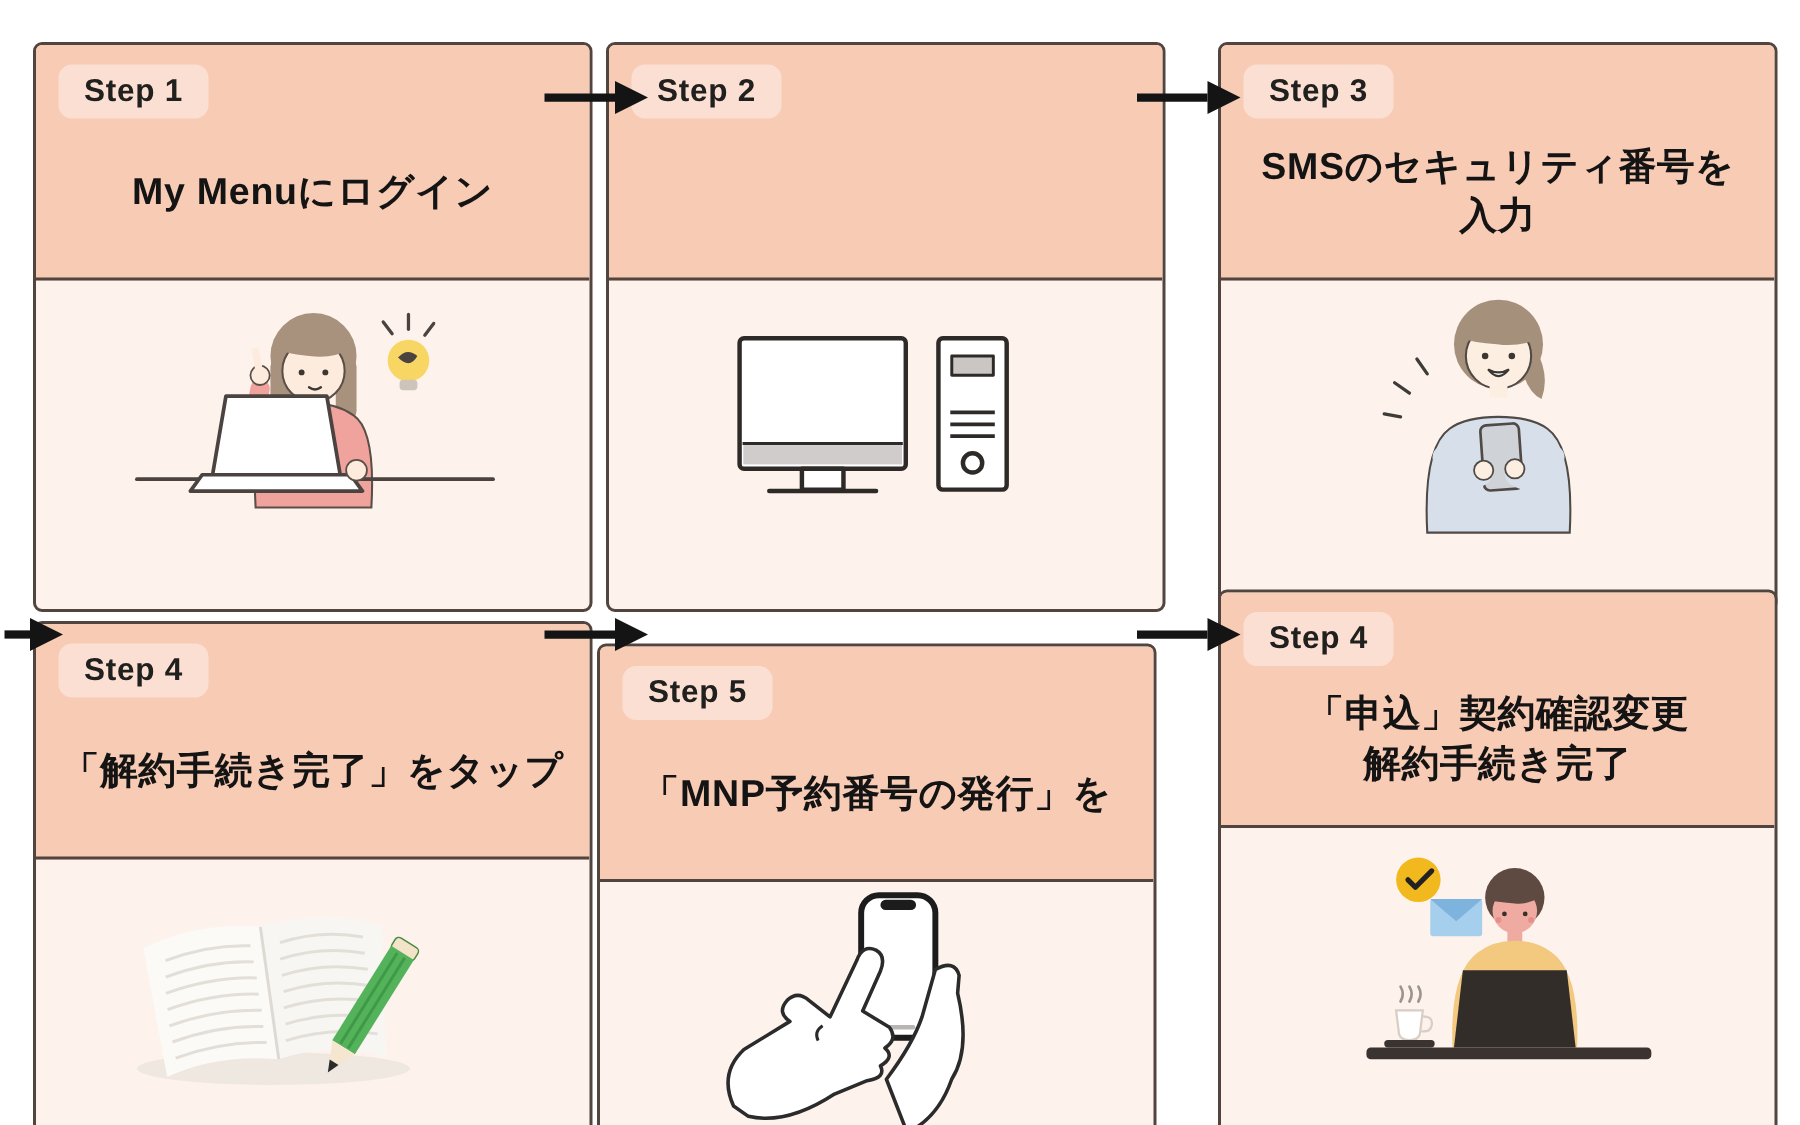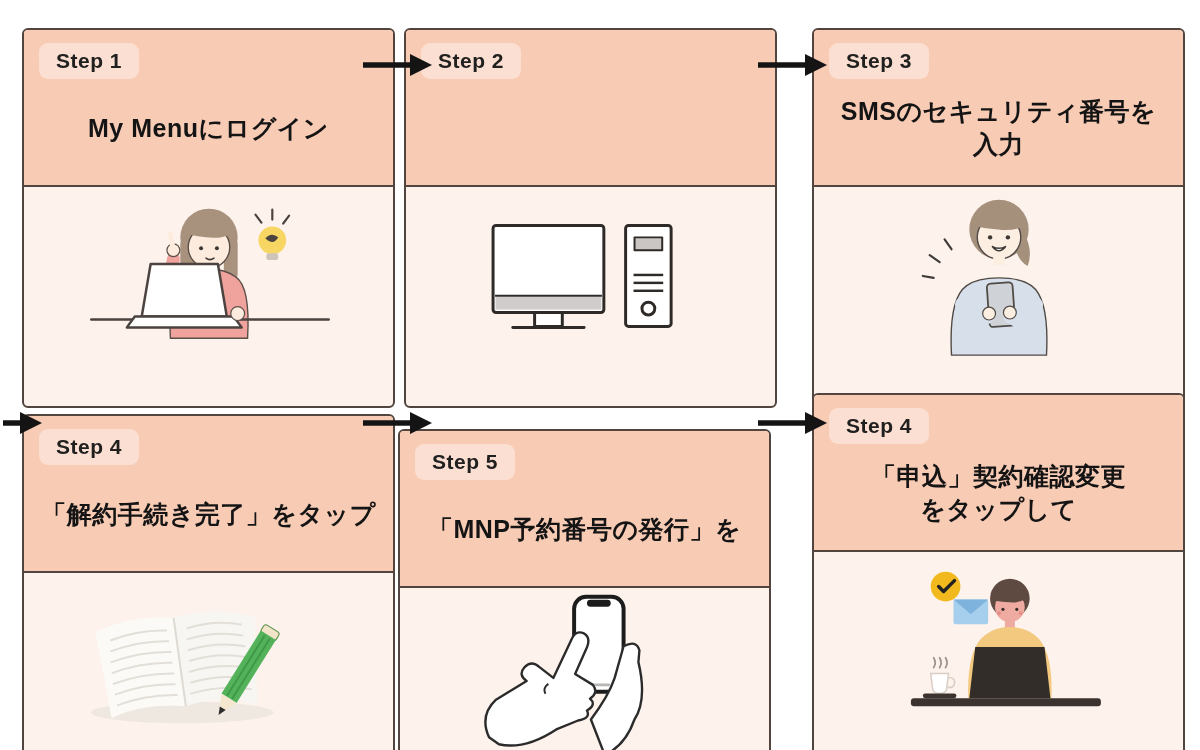--- a/index.html
+++ b/index.html
@@ -233,21 +233,21 @@
         <path d="M150 96 q-6 4 -3 10" fill="none" stroke="#2b2b2b" stroke-width="2"></path>
       </svg>
     </div>
   </div>
 
   <div class="card pos-6">
     <div class="card-header">
       <div class="step-badge">Step 4</div>
       <div class="card-title">
         <span>「申込」契約確認変更</span>
-        <span>をタップして</span>
+        <span>解約手続き完了</span>
       </div>
     </div>
     <div class="card-body">
       <svg viewBox="0 0 373 169">
 
         <circle cx="133" cy="34" r="15" fill="#f2b91f"></circle>
         <path d="M126 34 l5 5 l11 -11" fill="none" stroke="#222222" stroke-width="3.5" stroke-linecap="round" stroke-linejoin="round"></path>
 
         <rect x="141" y="47" width="35" height="25" rx="2" fill="#a6cfee"></rect>
         <polygon points="141,47 176,47 158.5,62" fill="#7eb3de"></polygon>

